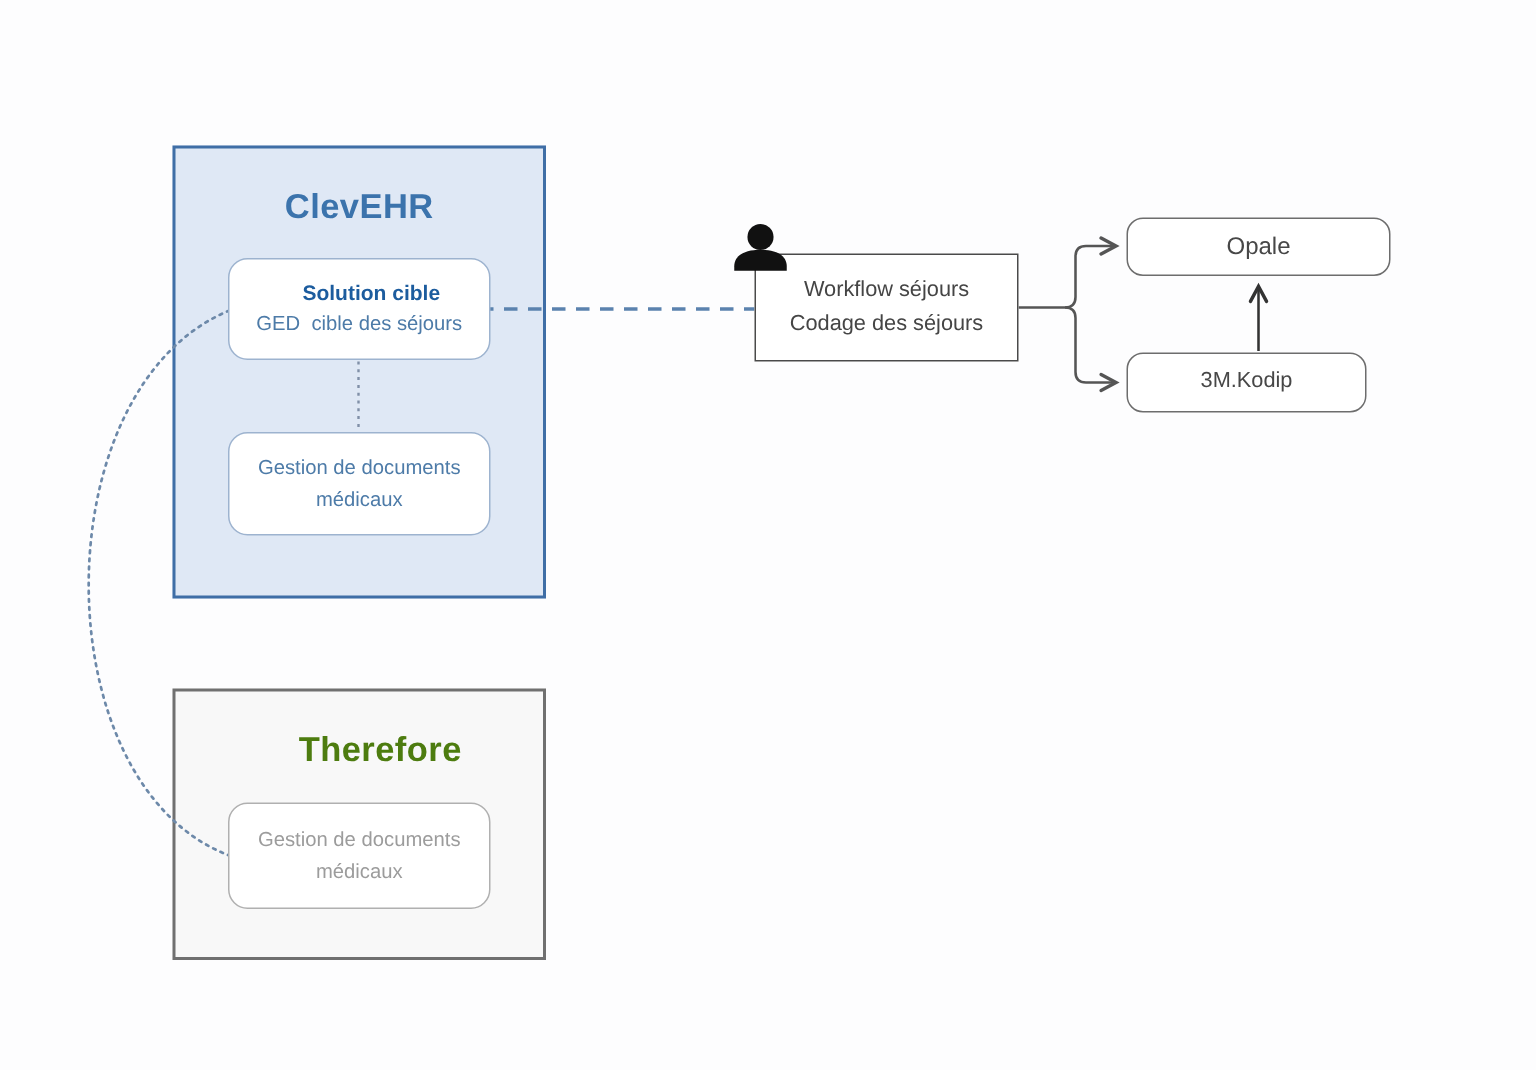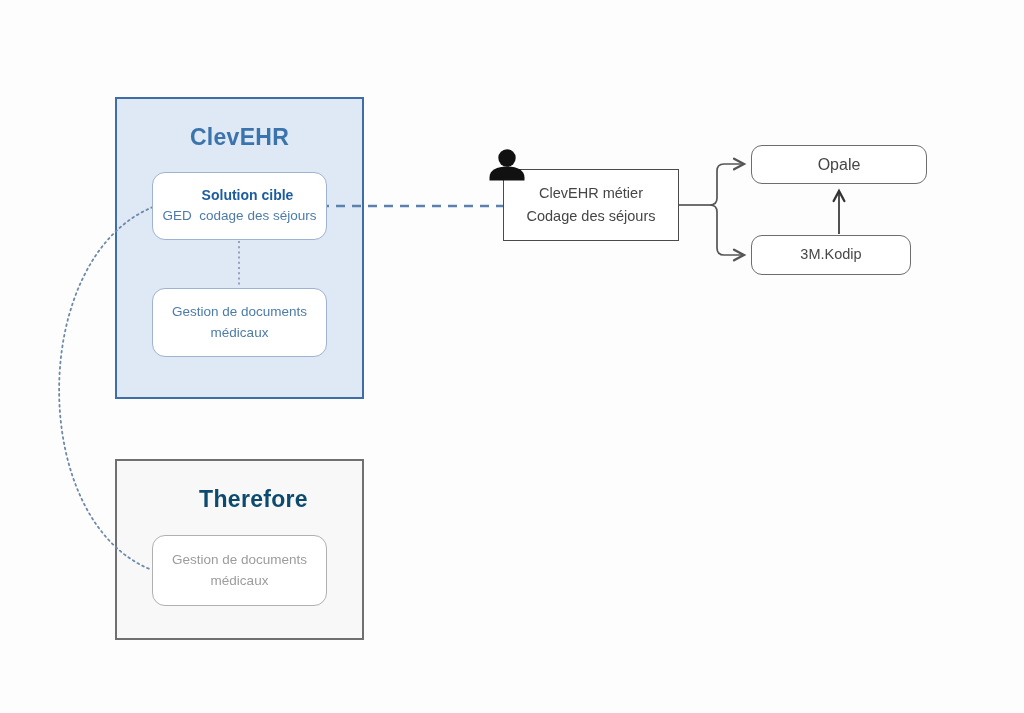--- a/index.html
+++ b/index.html
@@ -16,21 +16,21 @@
   }
   .container-therefore{
     left:115px;top:459px;width:249px;height:181px;
     background:#f8f8f8;border:2px solid #707070;
   }
   .container-title{
     text-align:center;font-weight:bold;font-size:23px;
     padding-top:25px;letter-spacing:.3px;
   }
   .title-clevehr{color:#3b73ac;}
-  .title-therefore{color:#0c4a6e;margin-left:28px;}
+  .title-therefore{color:#4d7c0f;margin-left:28px;}
   
   .rbox{
     position:absolute;box-sizing:border-box;background:#ffffff;
     border-radius:13px;display:flex;flex-direction:column;
     align-items:center;justify-content:center;text-align:center;
     line-height:1.5;
   }
   .box-solution{left:152px;top:172px;width:175px;height:68px;border:1.5px solid #9db3cf;}
   .box-solution .l1{font-weight:bold;color:#1c5c9e;font-size:14px;margin-left:16px;}
   .box-solution .l2{color:#4d7ba8;font-size:13.5px;white-space:pre-wrap;}
@@ -85,33 +85,33 @@
 
     <path d="M679,205 L710,205" fill="none" stroke="#555555" stroke-width="1.7"></path>
     <path d="M710,205 Q717,205 717,198 L717,171 Q717,164 724,164 L744,164" fill="none" stroke="#555555" stroke-width="1.7" marker-end="url(#arrow-gray)"></path>
     <path d="M710,205 Q717,205 717,212 L717,248 Q717,255 724,255 L744,255" fill="none" stroke="#555555" stroke-width="1.7" marker-end="url(#arrow-gray)"></path>
 
     <path d="M839,234 L839,191" fill="none" stroke="#333333" stroke-width="1.7" marker-end="url(#arrow-dark)"></path>
   </svg>
 
   <div class="rbox box-solution over">
     <div class="l1">Solution cible</div>
-    <div class="l2">GED  codage des séjours</div>
+    <div class="l2">GED  cible des séjours</div>
   </div>
 
   <div class="rbox box-ged-clevehr over">
     <div>Gestion de documents médicaux</div>
   </div>
 
   <div class="rbox box-ged-therefore over">
     <div>Gestion de documents médicaux</div>
   </div>
 
   <div class="box-workflow over">
-    <div>ClevEHR métier</div>
+    <div>Workflow séjours</div>
     <div>Codage des séjours</div>
   </div>
 
   <div class="rbox box-opale over">
     <div>Opale</div>
   </div>
 
   <div class="rbox box-kodip over">
     <div>3M.Kodip</div>
   </div>

